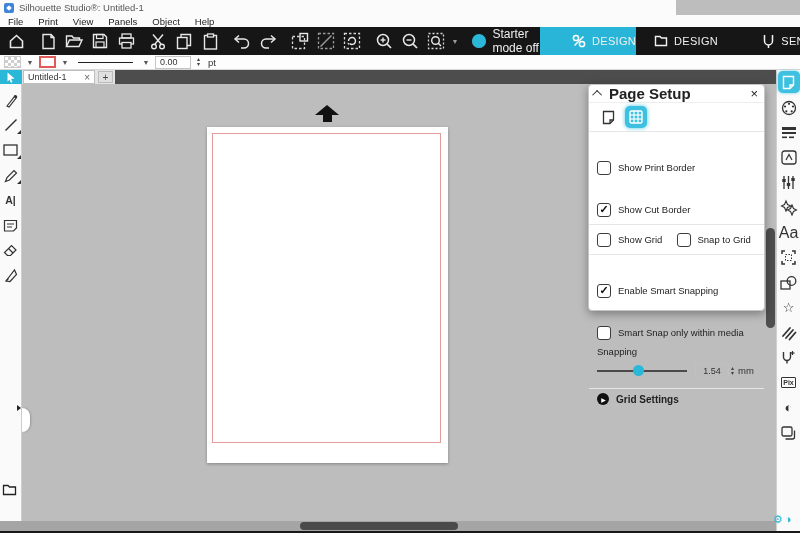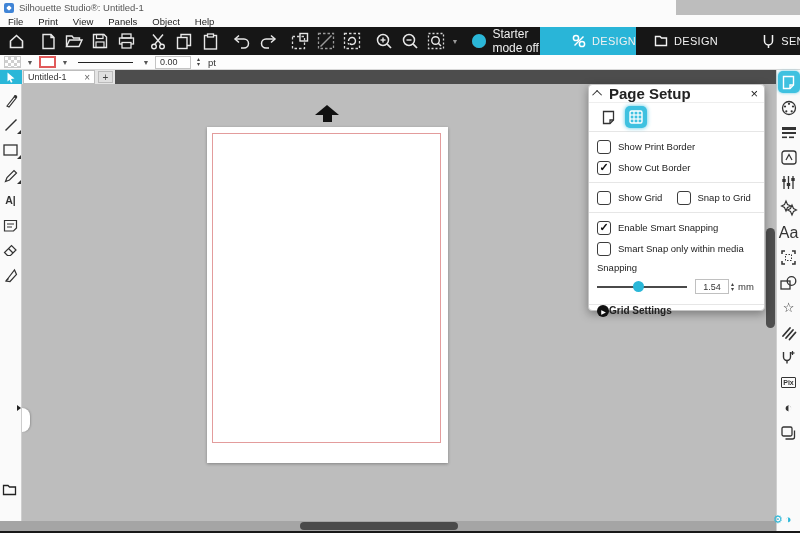--- a/index.html
+++ b/index.html
@@ -131,35 +131,35 @@
     transform:rotate(45deg) translateY(2px); margin-right:7px; }
   .panel-title { font-size:15px; font-weight:bold; color:#222; flex:1; }
   .panel-close { font-size:13px; color:#222; line-height:1; }
   .ptabs { height:29px; display:flex; align-items:center; gap:8px; padding-left:10px;
     border-bottom:1px solid #e6e6e6; }
   .ptab-page { width:18px; height:18px; display:flex; align-items:center; justify-content:center;
     color:#333; }
   .ptab-grid { width:22px; height:22px; background:#3ec1e0; border-radius:5px;
     box-shadow:0 0 4px rgba(62,193,224,.9); display:flex; align-items:center; justify-content:center; }
   .psection { padding:4px 8px; border-bottom:1px solid #e6e6e6; }
-  .cbrow { display:flex; align-items:center; gap:7px; height:21px; }
+  .cbrow { display:flex; align-items:center; gap:7px; height:21px;margin-top:21px; }
   .cbrow2 { display:flex; align-items:center; height:21px; }
   .cbox { width:14px; height:14px; border:1.5px solid #3c3c3c; border-radius:3px; background:#fff;
     display:flex; align-items:center; justify-content:center; flex-shrink:0;
     font-size:11px; font-weight:bold; color:#111; line-height:1; }
   .cblabel { font-size:9.5px; color:#222; }
   .half { display:flex; align-items:center; gap:7px; width:50%; }
   .tol-label { font-size:9.5px; color:#222; margin:3px 0 6px 0; }
   .tol-row { display:flex; align-items:center; }
   .slider { position:relative; width:90px; height:2px; background:#4a4a4a; margin-right:8px; }
   .thumb { position:absolute; left:40%; top:-4.5px; width:11px; height:11px; border-radius:50%;
     background:#2ab7d8; }
   .tol-input { width:34px; height:15px; border:1px solid #c0c0c0; font-size:9px; color:#333;
     display:flex; align-items:center; justify-content:center; }
-  .gridset { display:flex; align-items:flex-start; height:20px; padding-left:8px; }
+  .gridset { display:flex; align-items:center; gap:7px; height:20px; padding-left:8px; }
   .playcirc { width:12px; height:12px; border-radius:50%; background:#111; color:#fff;
     font-size:6px; display:flex; align-items:center; justify-content:center; padding-left:1px; }
   .gridset-label { font-size:10px; font-weight:bold; color:#222; }
 
   svg { overflow:visible; }
 </style>
 </head>
 <body>
 
 <div class="titlebar">

